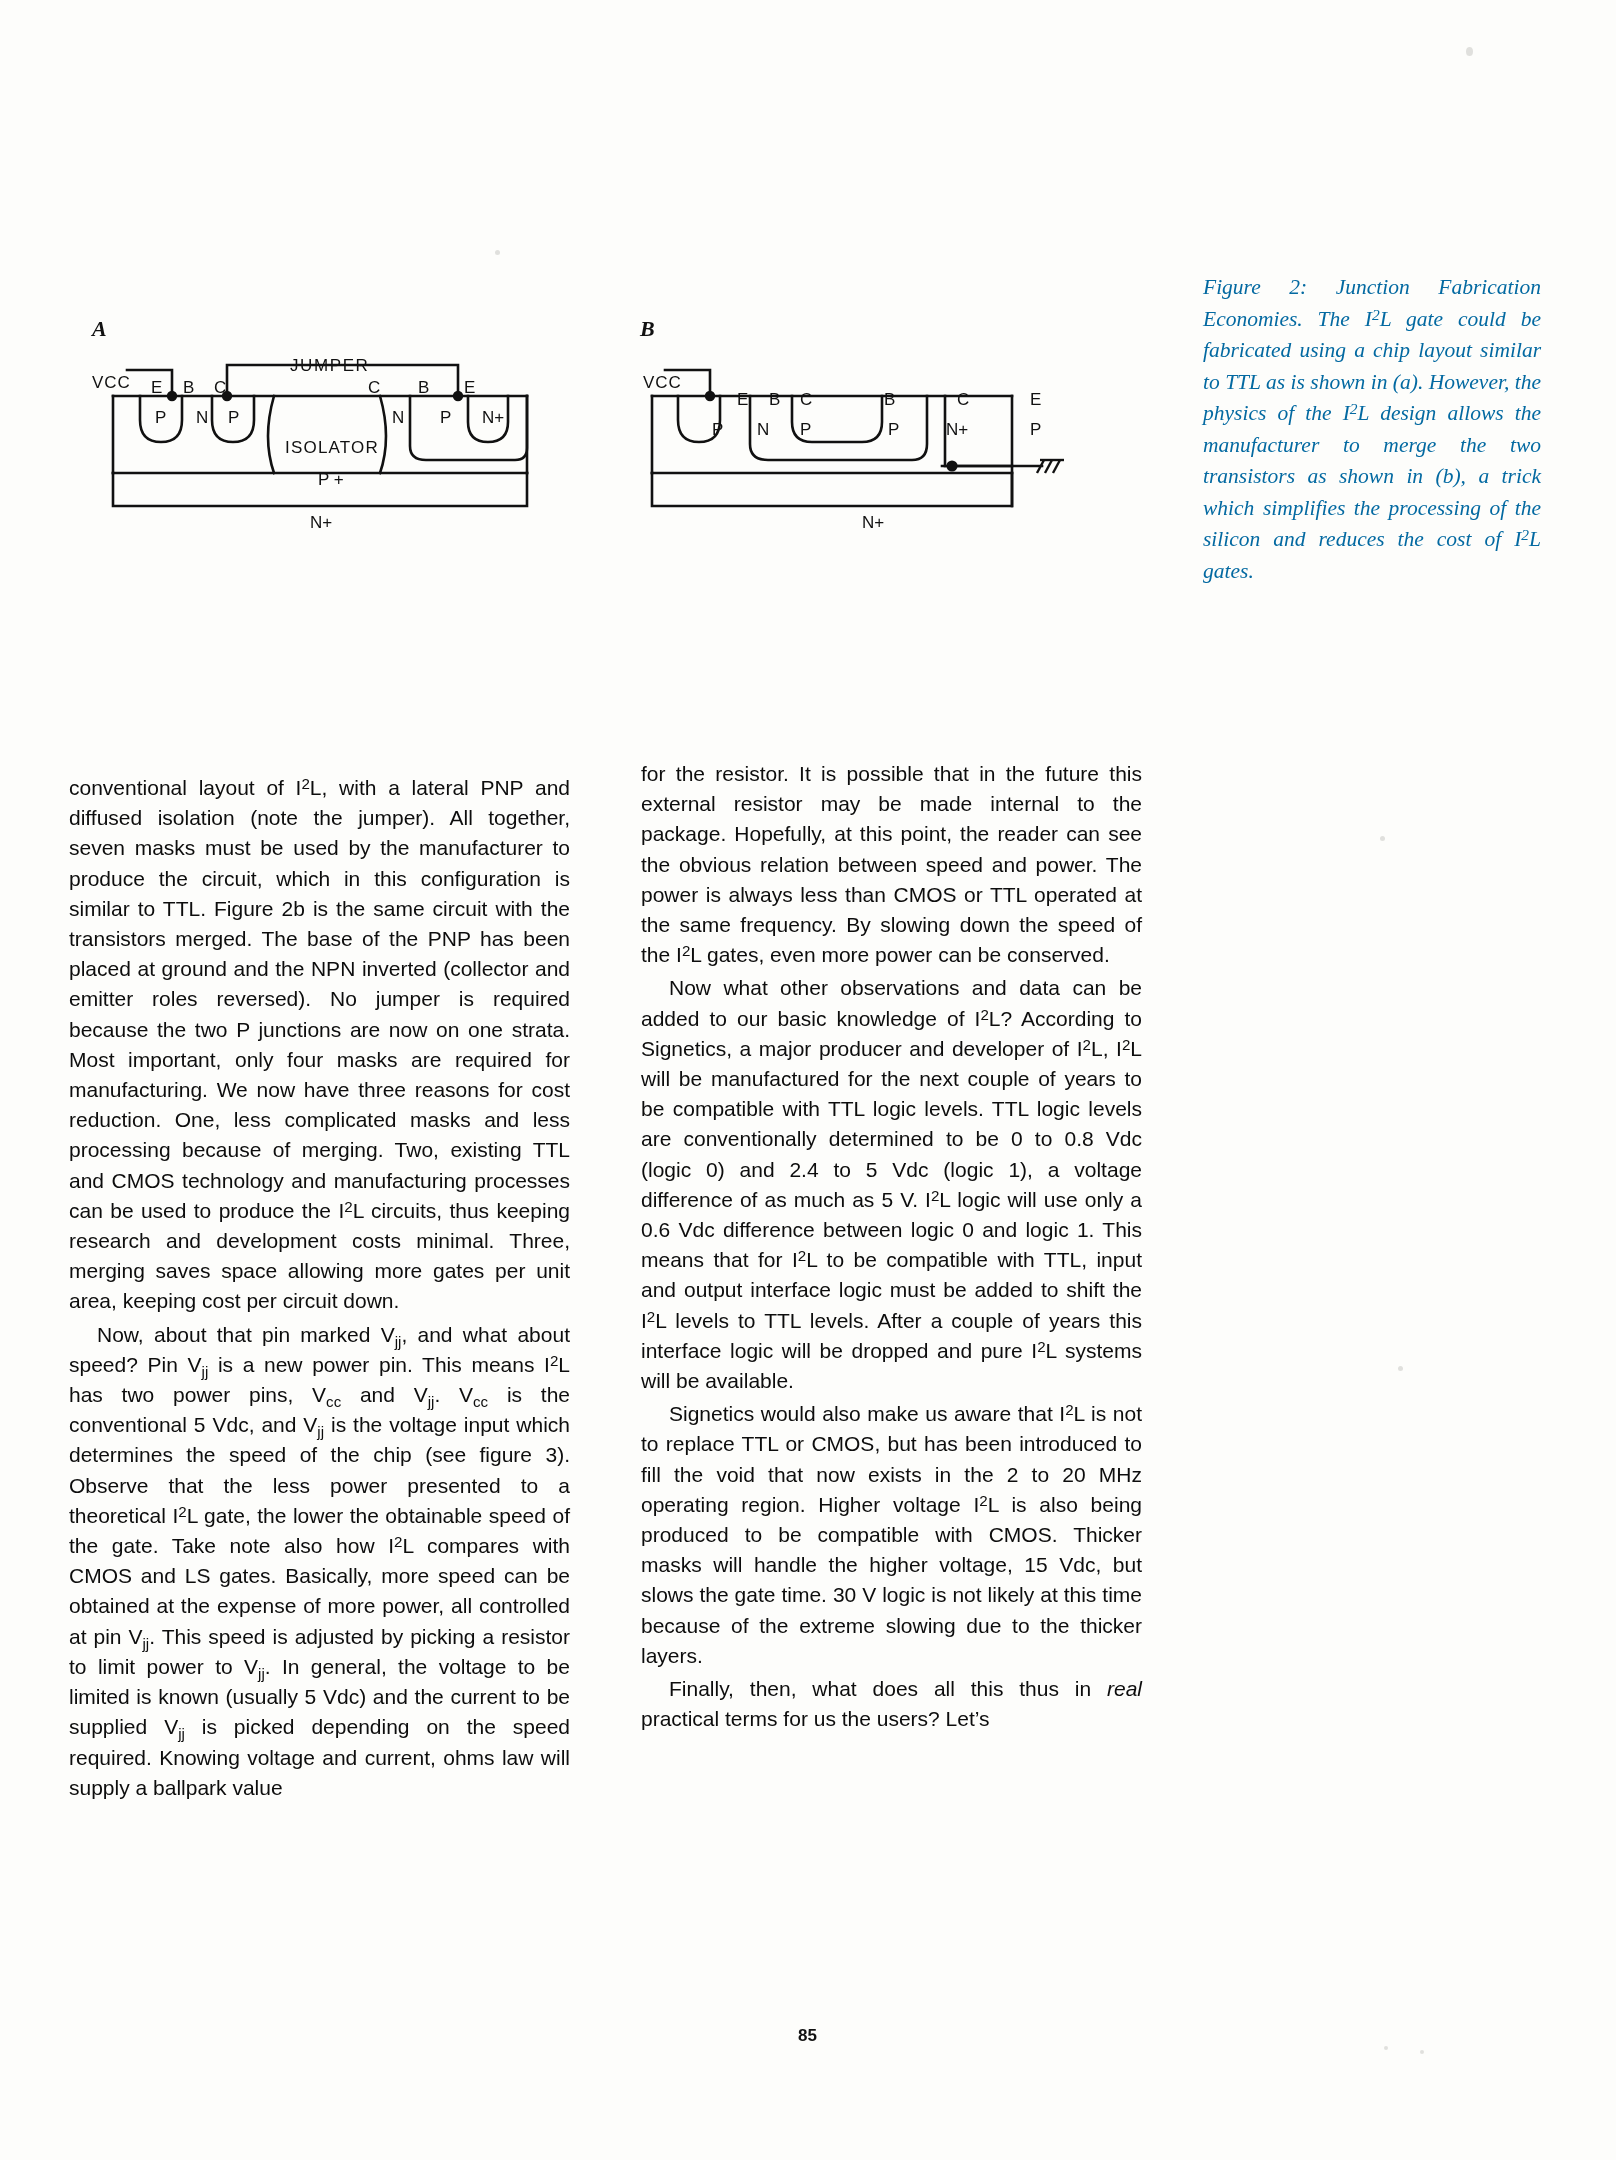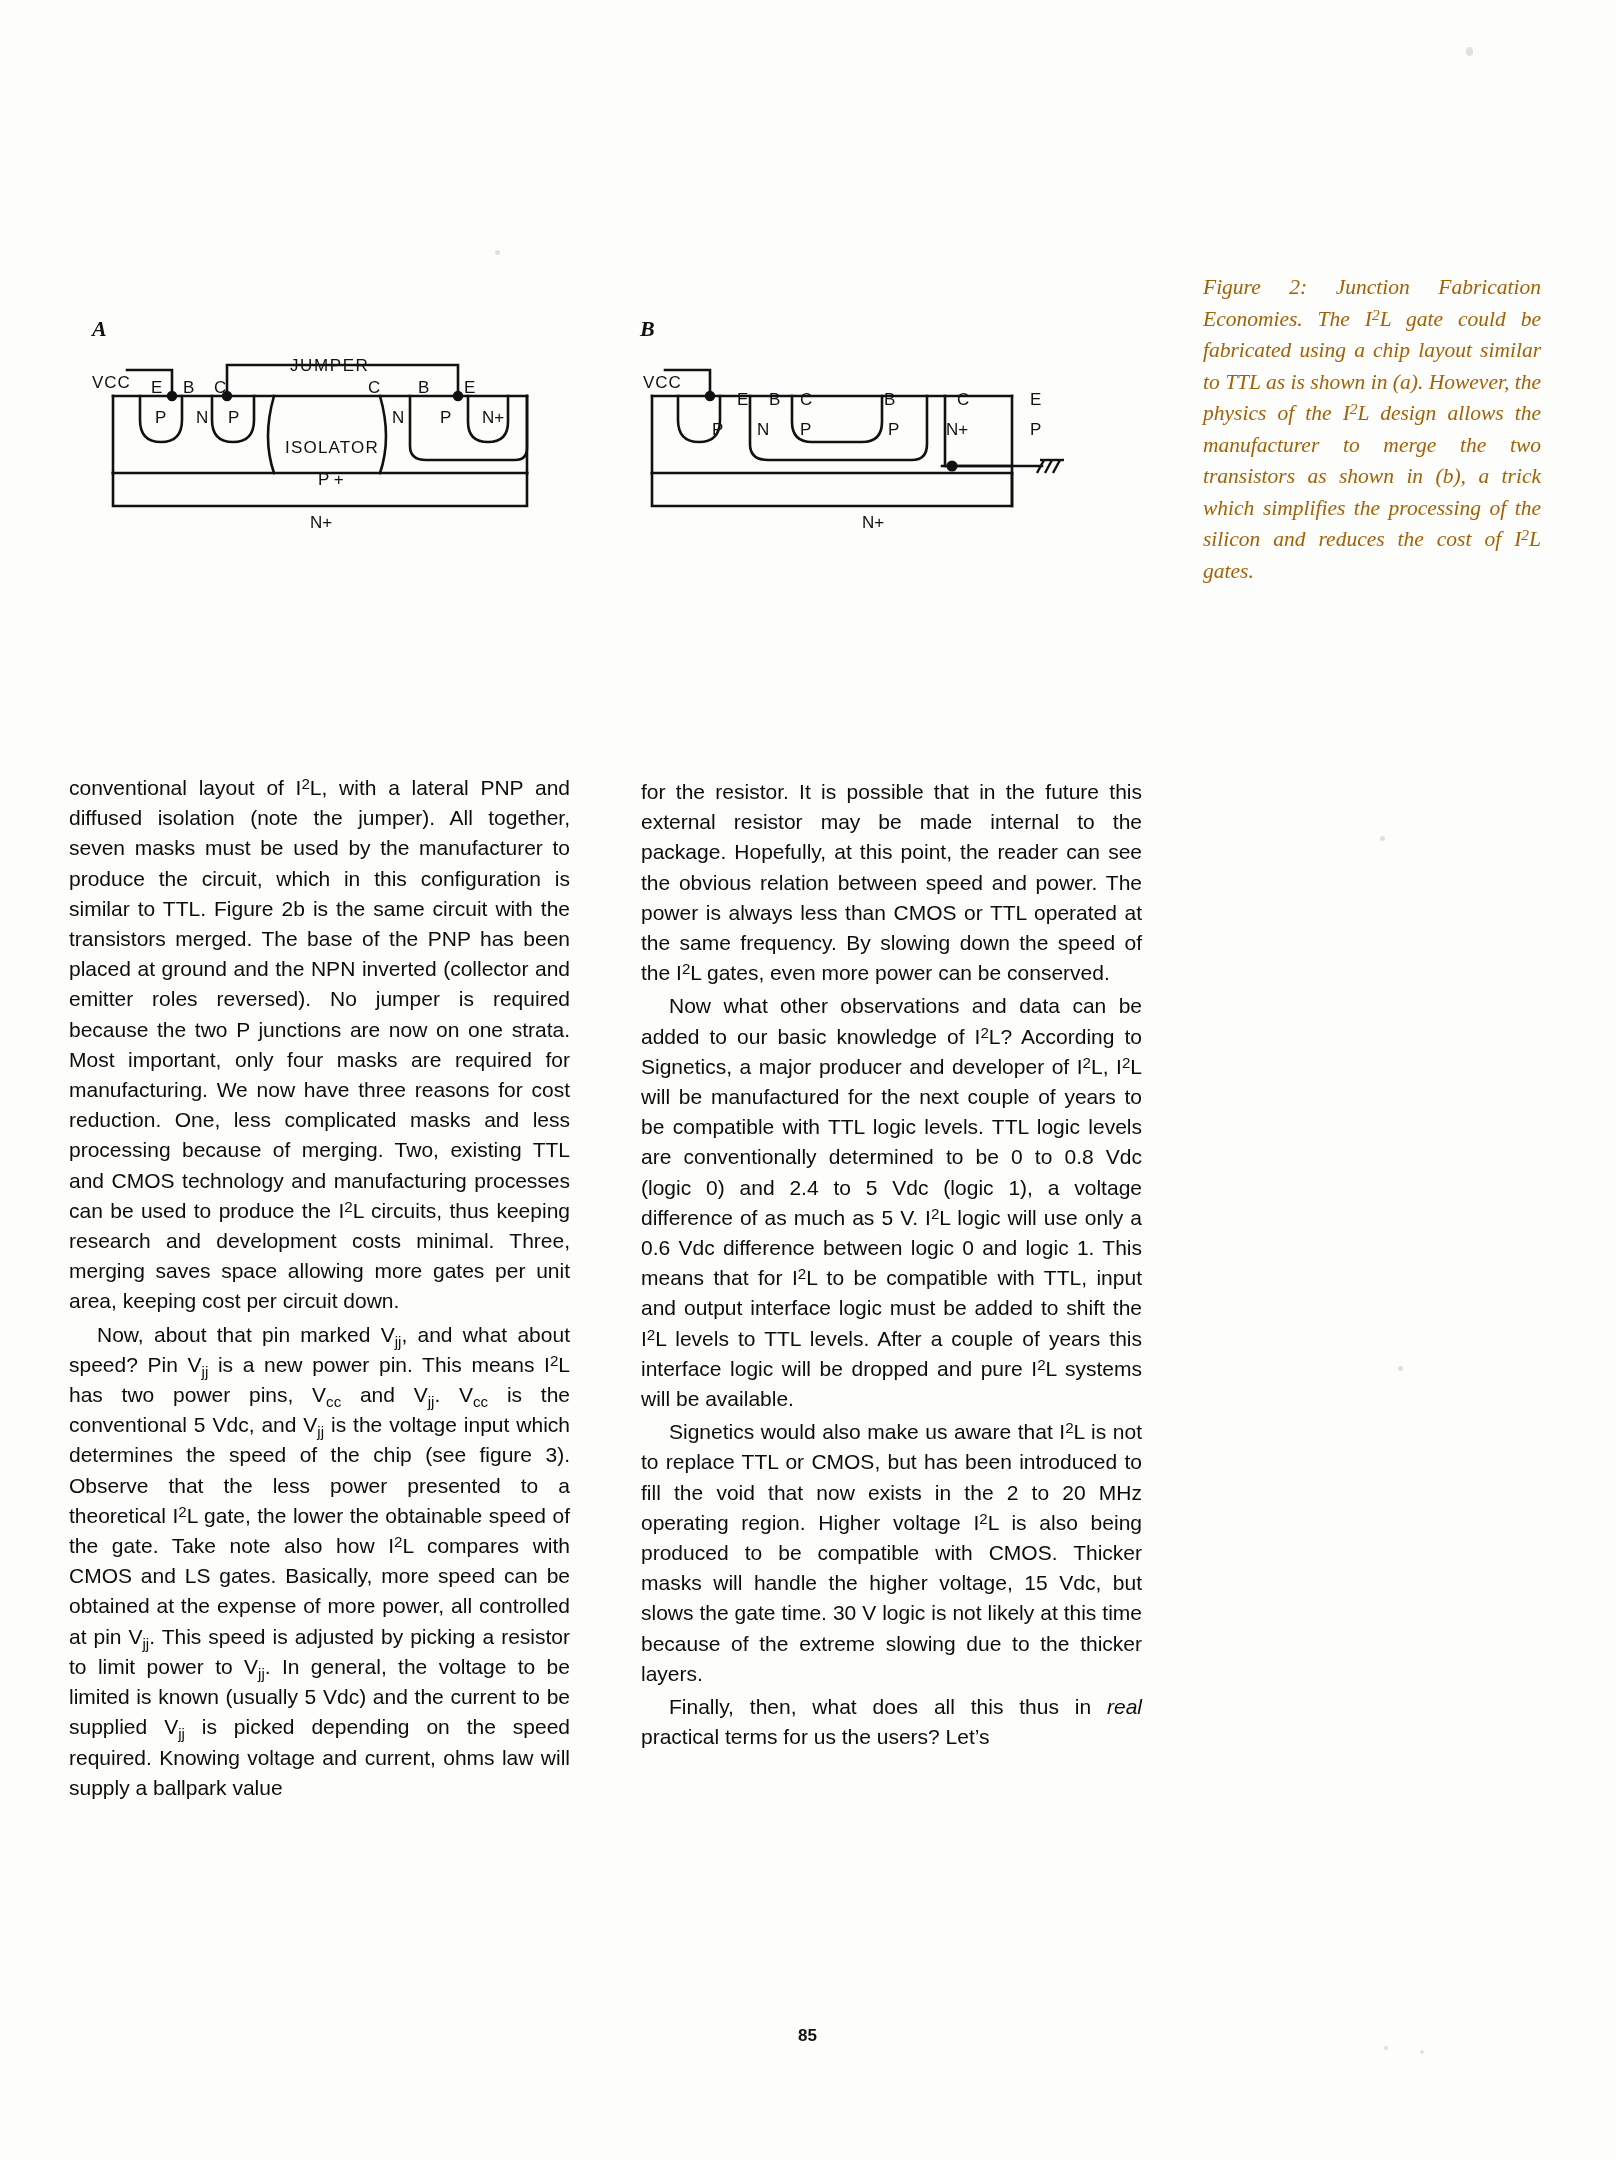--- a/index.html
+++ b/index.html
@@ -47,41 +47,41 @@
   .caption {
     position: absolute;
     left: 1203px;
     top: 272px;
     width: 338px;
     font-family: "Liberation Serif", serif;
     font-style: italic;
     font-size: 21.5px;
     line-height: 31.5px;
     text-align: justify;
-    color: #a16207;
+    color: #0369a1;
   }
   sup.sq {
     font-size: 0.72em;
     vertical-align: 0.42em;
     line-height: 0;
   }
 
   
   .col {
     position: absolute;
     width: 507px;
     font-family: "Liberation Sans", sans-serif;
     font-size: 21px;
     line-height: 30.2px;
     text-align: justify;
     text-justify: inter-word;
     color: #0d0d0d;
   }
   .col.left  { left: 66px;  top: 770px; }
-  .col.right { left: 638px; top: 774px; }
+  .col.right { left: 638px; top: 756px; }
 
   .col p { margin: 3px; text-indent: 0; }
   .col p.indent { text-indent: 28px; }
   .col p + p { margin-top: 0; }
 
   .sub {
     font-size: 0.72em;
     vertical-align: -0.30em;
     line-height: 0;
   }

